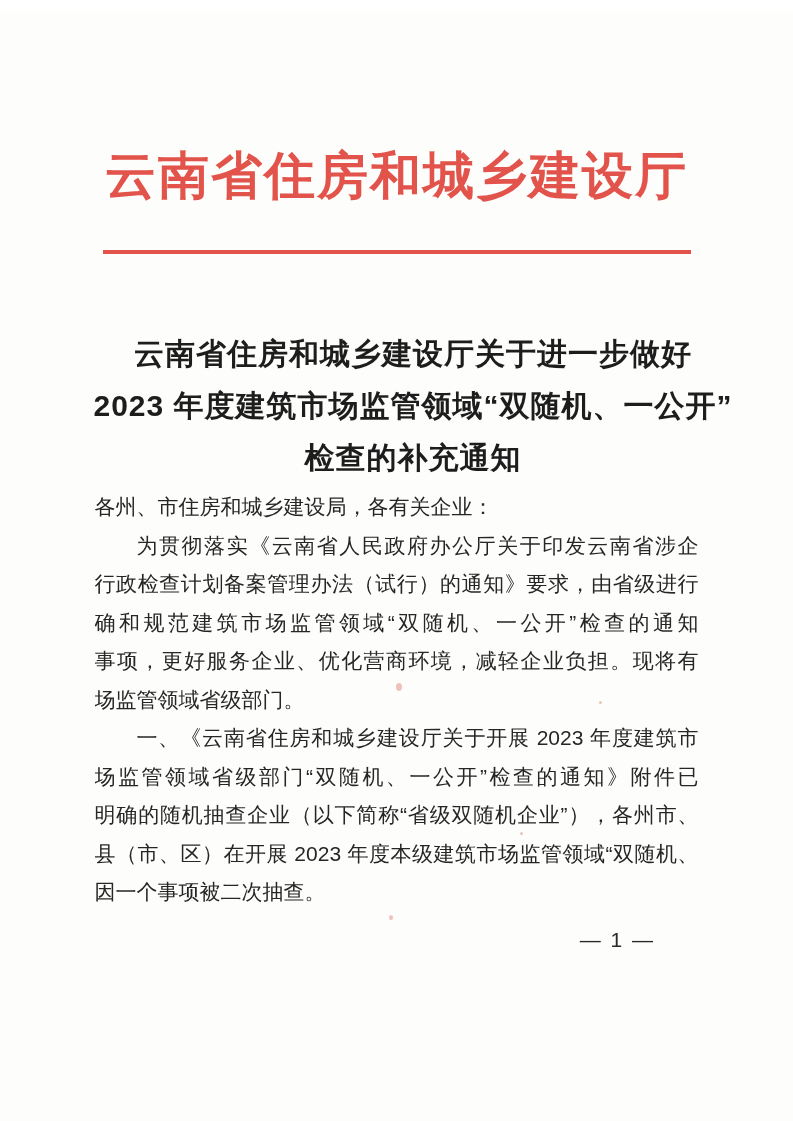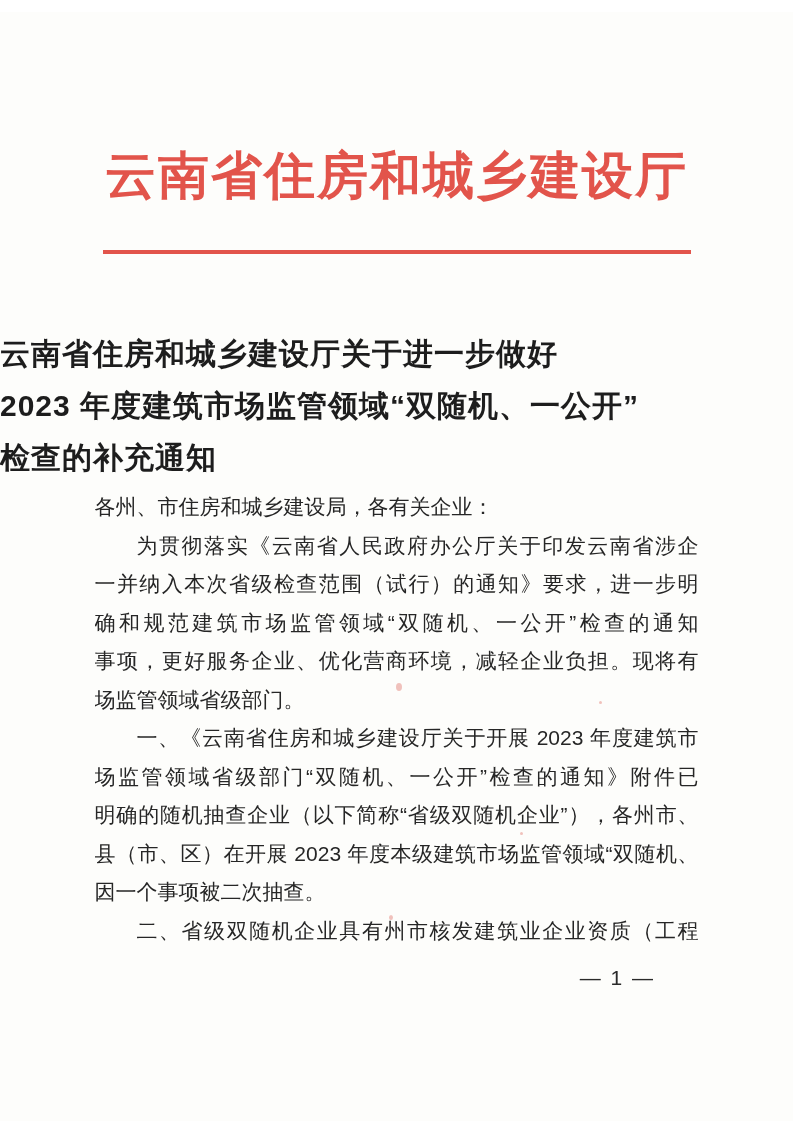--- a/index.html
+++ b/index.html
@@ -31,26 +31,27 @@
   }
   .divider {
     width: 588px;
     height: 4px;
     margin: 49px auto 0 auto;
     background: var(--accent-red);
   }
   
   .doc-title {
     margin-top: 74px;
-    text-align: left;
+    text-align: center;
     font-size: 30px;
     font-weight: bold;
     line-height: 52px;
     color: #1d1d1d;
     letter-spacing: 1px;
+    padding-left: 33px;
   }
   
   .body-text {
     width: 604px;
     margin: 4px auto 0 auto;
     font-size: 21px;
     line-height: 38.5px;
     color: #262626;
   }
   .line {
@@ -97,30 +98,29 @@
 
   <div class="doc-title">
     <div>云南省住房和城乡建设厅关于进一步做好</div>
     <div>2023 年度建筑市场监管领域“双随机、一公开”</div>
     <div>检查的补充通知</div>
   </div>
 
   <div class="body-text">
     <div class="line end">各州、市住房和城乡建设局，各有关企业：</div>
     <div class="line indent">为贯彻落实《云南省人民政府办公厅关于印发云南省涉企</div>
-    <div class="line">一并纳入本次省级检查范围（试行）的通知》要求，进一步明</div>
+    <div class="line">行政检查计划备案管理办法（试行）的通知》要求，由省级进行</div>
     <div class="line">确和规范建筑市场监管领域“双随机、一公开”检查的通知</div>
     <div class="line">事项，更好服务企业、优化营商环境，减轻企业负担。现将有</div>
     <div class="line end">场监管领域省级部门。</div>
     <div class="line indent">一、《云南省住房和城乡建设厅关于开展 2023 年度建筑市</div>
     <div class="line">场监管领域省级部门“双随机、一公开”检查的通知》附件已</div>
     <div class="line">明确的随机抽查企业（以下简称“省级双随机企业”），各州市、</div>
     <div class="line">县（市、区）在开展 2023 年度本级建筑市场监管领域“双随机、</div>
     <div class="line end">因一个事项被二次抽查。</div>
-    <div class="line indent">二、省级双随机企业具有州市核发建筑业企业资质（工程</div>
   </div>
 
   <div class="page-number">— 1 —</div>
 
   <div class="speck s1"></div>
   <div class="speck s2"></div>
   <div class="speck s3"></div>
   <div class="speck s4"></div>
 
 </div>

